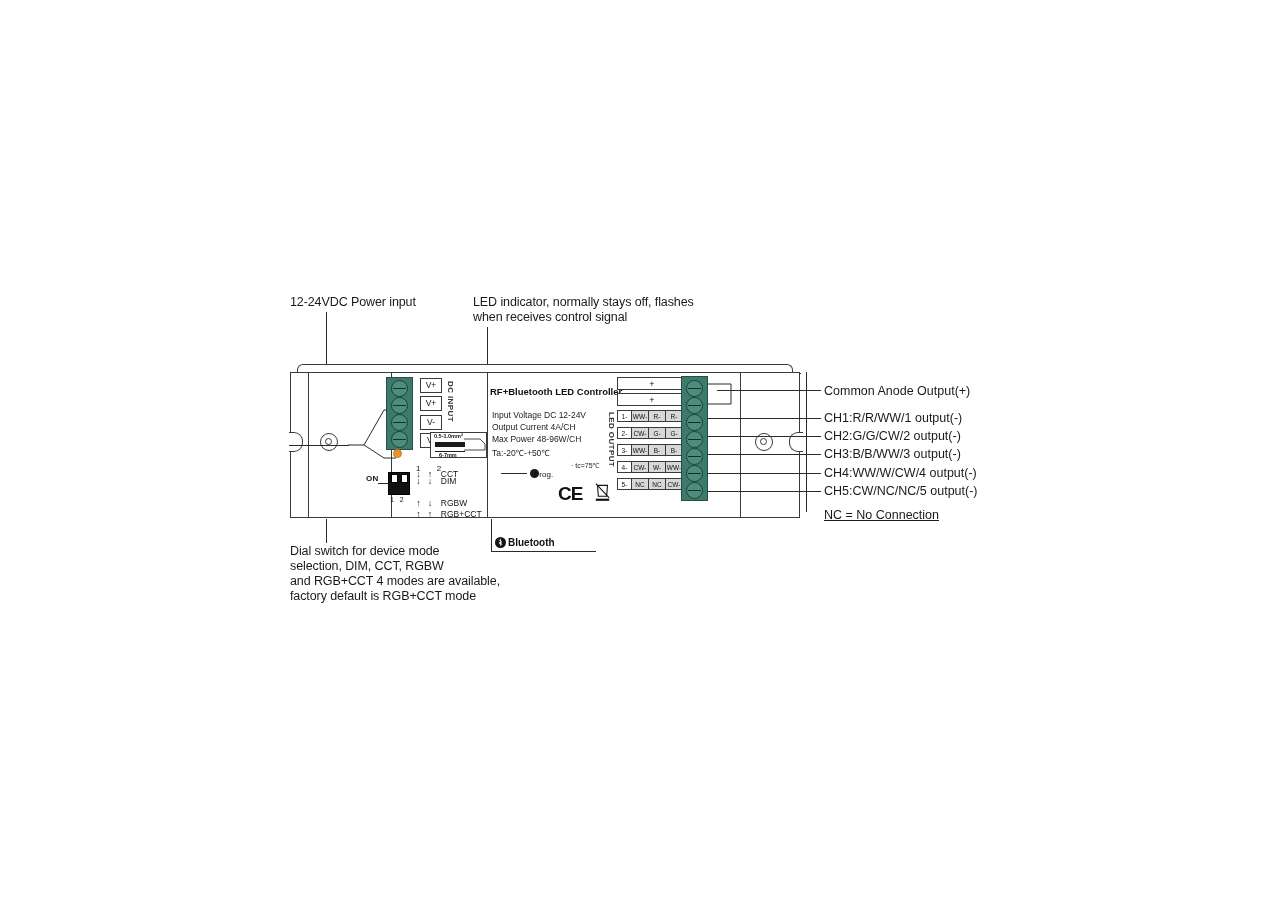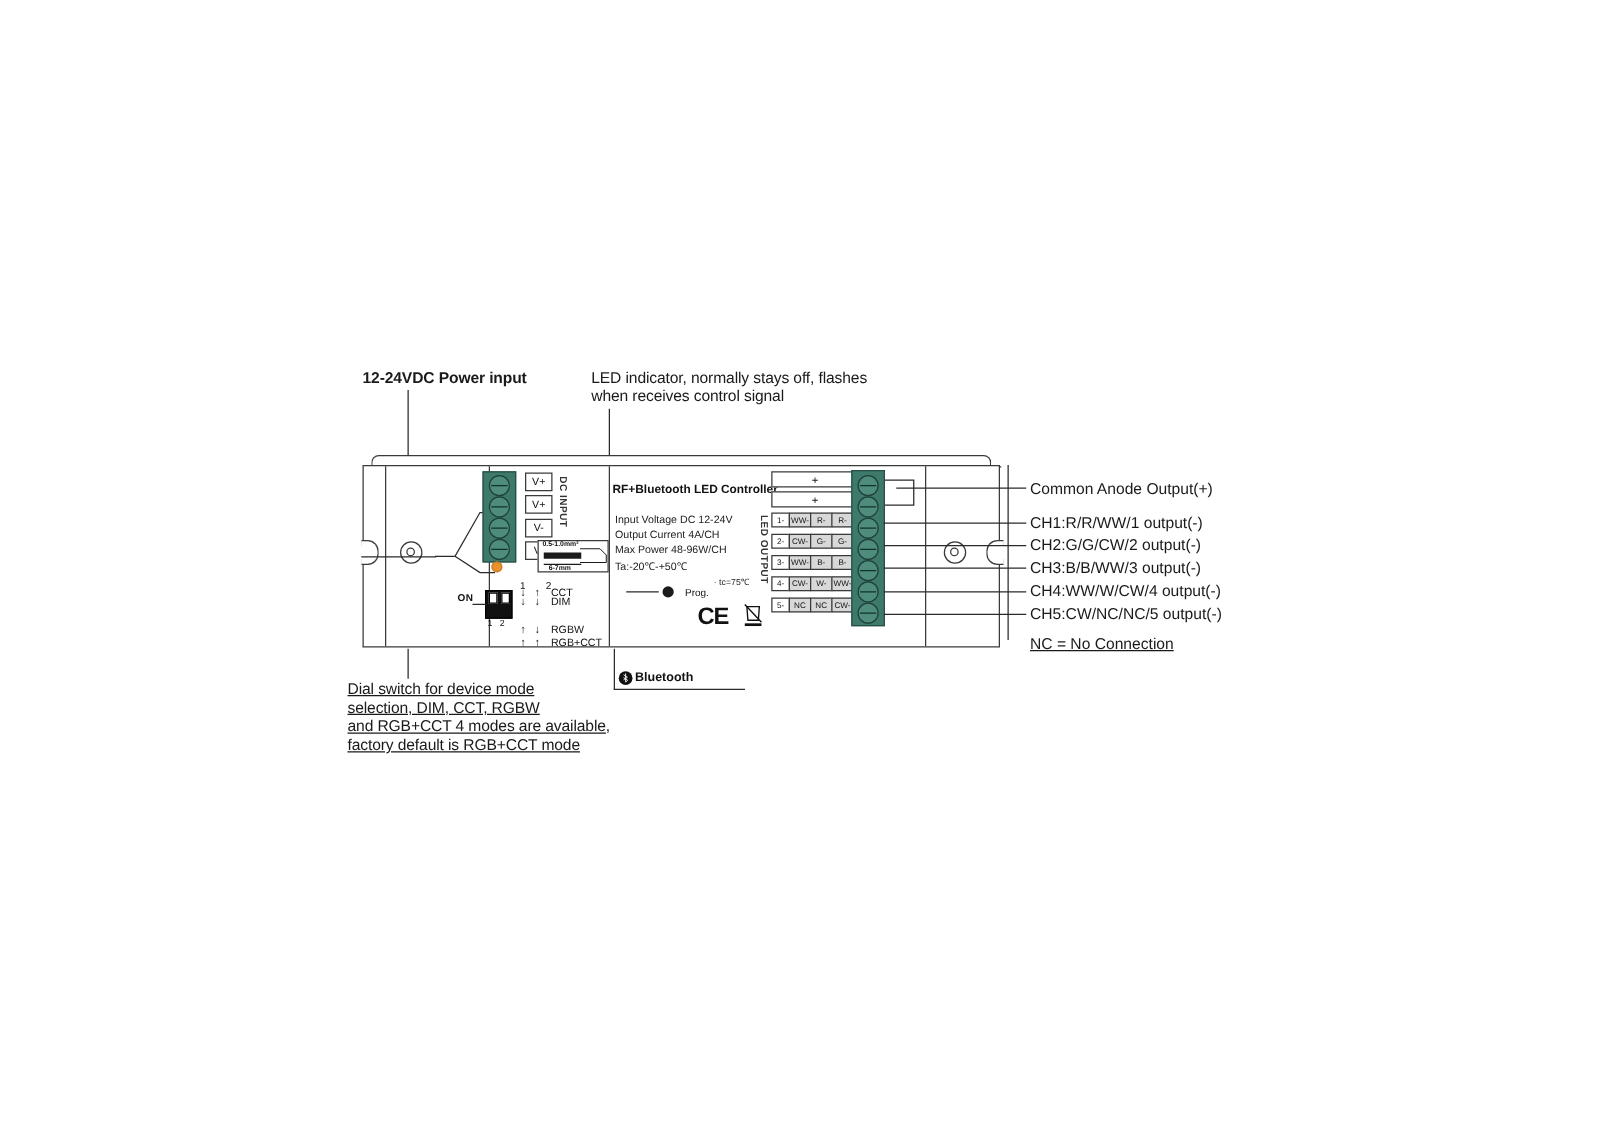--- a/index.html
+++ b/index.html
@@ -381,21 +381,21 @@
     position: absolute;
     width: 17px;
     height: 20px;
   }
 </style>
 </head>
 <body>
 
 <div id="stage">
 
-  <div class="callout" style="left:290px; top:295px;font-weight:bold;">12-24VDC Power input</div>
+  <div class="callout" style="left:290px; top:295px;">12-24VDC Power input</div>
   <div class="lead-v" style="left:326px; top:312px; height:54px;"></div>
 
   <div class="callout" style="left:473px; top:295px;">LED indicator, normally stays off, flashes
 when receives control signal</div>
   <div class="lead-v" style="left:487px; top:327px; height:39px;"></div>
   <div class="lead-v" style="left:487px; top:372px; height:83px;"></div>
 
   <div id="device">
 
     <div class="shell-top"></div>
@@ -476,21 +476,21 @@
 
     <div class="title-text" style="left:200px; top:22px;">RF+Bluetooth LED Controller</div>
     <div class="spec-line" style="left:202px; top:46px;">Input Voltage DC 12-24V</div>
     <div class="spec-line" style="left:202px; top:58px;">Output Current 4A/CH</div>
     <div class="spec-line" style="left:202px; top:70px;">Max Power 48-96W/CH</div>
     <div class="spec-line" style="left:202px; top:83px;">Ta:-20℃-+50℃</div>
     <div class="tc-line" style="left:281px; top:97px;">· tc=75℃</div>
 
     <div class="lead-h" style="left:211px; top:109px; width:26px;"></div>
     <div class="prog-dot" style="left:240px; top:105px;"></div>
-    <div class="prog-label" style="left:258px; top:106px;">Prog.</div>
+    <div class="prog-label" style="left:244px; top:106px;">Prog.</div>
 
     <div class="bt-logo" style="left:205px; top:125px;margin-top:48px;">
       <span class="bt-mark">
         <svg viewBox="0 0 24 24" style="position:absolute;left:0;top:0;width:11px;height:11px;">
           <path d="M9 6.5 L15 10.5 L9 14.5 M12 4.5 L12 19 L15.5 15.5 L9 11.5" fill="none" stroke="#ffffff" stroke-width="1.6" stroke-linecap="round" stroke-linejoin="round"></path>
         </svg>
       </span>
       <span>Bluetooth</span>
     </div>
     <div class="ce-mark" style="left:268px; top:120px;">CE</div>
@@ -563,21 +563,21 @@
 
   <div class="callout-right" style="left:824px; top:384px;">Common Anode Output(+)</div>
   <div class="callout-right" style="left:824px; top:411px;">CH1:R/R/WW/1 output(-)</div>
   <div class="callout-right" style="left:824px; top:429px;">CH2:G/G/CW/2 output(-)</div>
   <div class="callout-right" style="left:824px; top:447px;">CH3:B/B/WW/3 output(-)</div>
   <div class="callout-right" style="left:824px; top:466px;">CH4:WW/W/CW/4 output(-)</div>
   <div class="callout-right" style="left:824px; top:484px;">CH5:CW/NC/NC/5 output(-)</div>
   <div class="callout-right" style="left:824px; top:508px;text-decoration:underline;">NC = No Connection</div>
 
   <div class="lead-v" style="left:326px; top:519px; height:24px;"></div>
-  <div class="callout" style="left:278px; top:544px;text-decoration:underline;">Dial switch for device mode
+  <div class="callout" style="left:290px; top:544px;">Dial switch for device mode
 selection, DIM, CCT, RGBW
 and RGB+CCT 4 modes are available,
 factory default is RGB+CCT mode</div>
 
   <div class="lead-v" style="left:491px; top:519px; height:33px;"></div>
   <div class="lead-h" style="left:491px; top:551px; width:105px;"></div>
 
 </div>
 
 </body></html>

